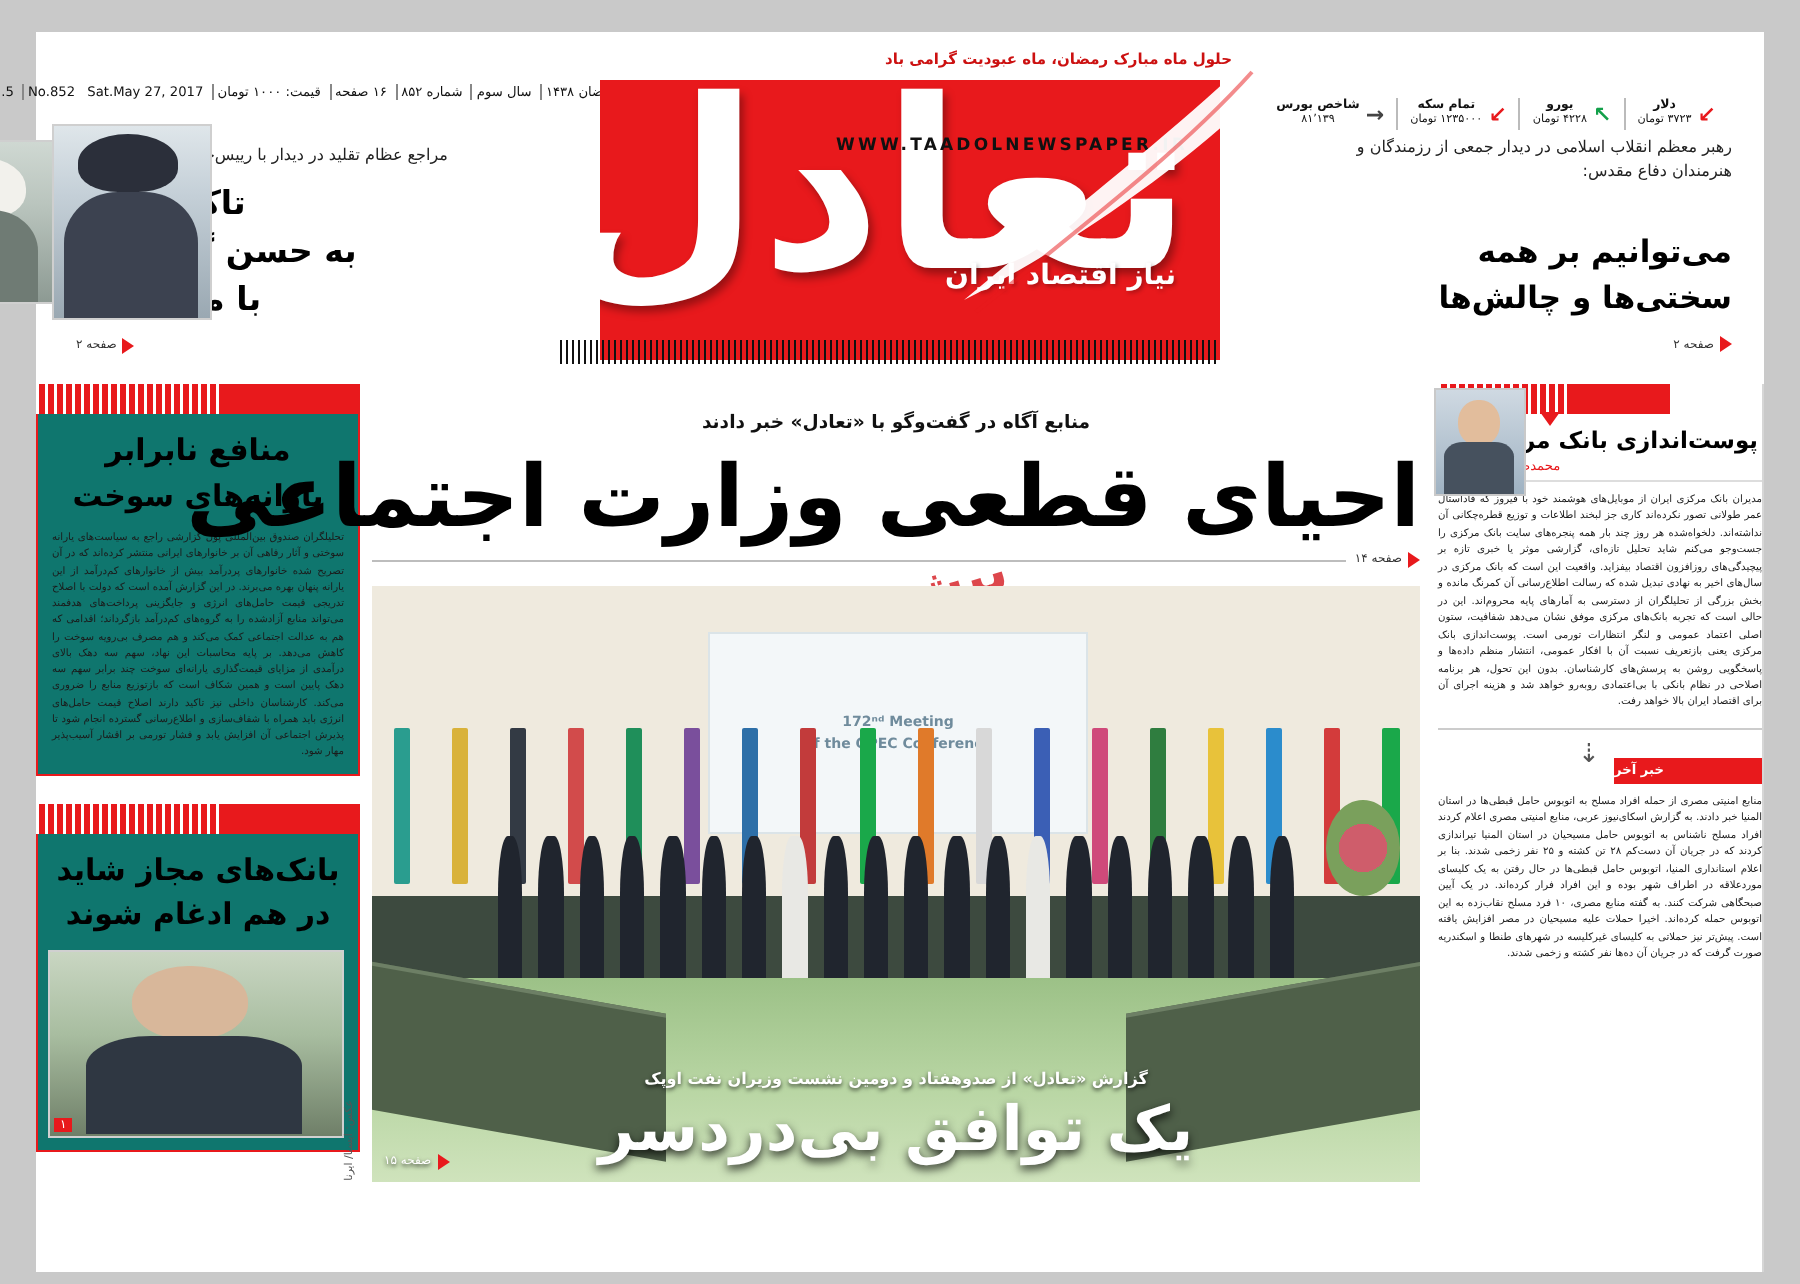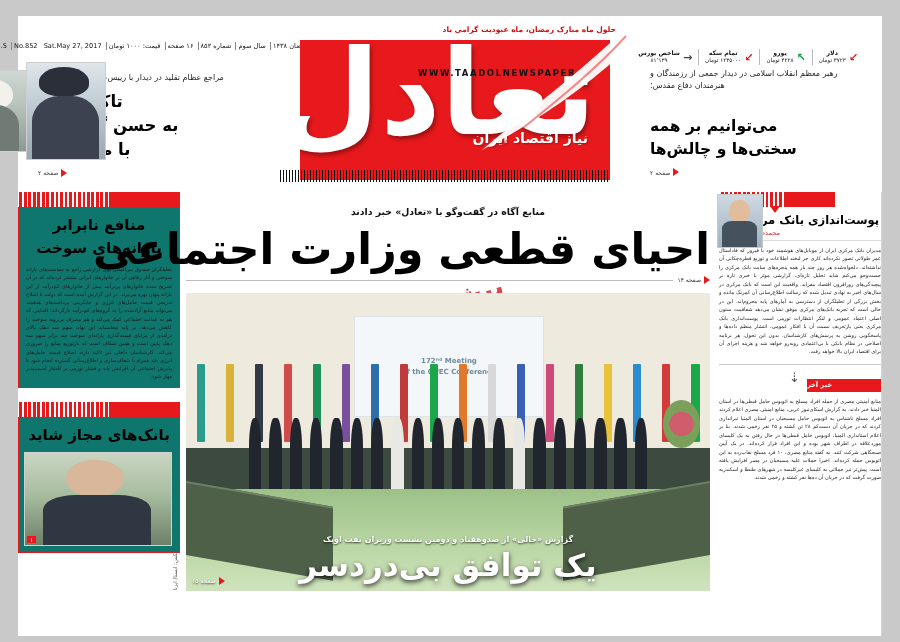--- a/index.html
+++ b/index.html
@@ -86,21 +86,21 @@
   .m-left .hl{
     font-size:16.5px;font-weight:bold;color:#000;line-height:1.45;
     margin-top:6px;text-align:left;
   }
   .m-left .photo{
     position:absolute;right:228px;top:-2px;width:80px;height:80px;
     border:1px solid #cfcfcf;overflow:hidden;
   }
   
   .m-right{
-    position:absolute;right:16px;top:52px;width:216px;text-align:left;
+    position:absolute;right:16px;top:52px;width:216px;text-align:right;
   }
   .m-right .kicker{font-size:8px;color:#222;line-height:1.55;}
   .m-right .hl{
     font-size:15.5px;font-weight:bold;color:#000;line-height:1.5;margin-top:22px;
   }
   .leader-photo{
     position:absolute;left:8px;top:46px;width:78px;height:96px;
     border:1px solid #cfcfcf;overflow:hidden;
   }
   .page-ref{
@@ -503,20 +503,21 @@
 
       <div style="position:relative;margin-top:14px;">
         <div class="flag">
           <div class="teeth"></div>
           <span class="ftxt">خبر</span>
           <span class="farrow">←</span>
         </div>
         <div class="boxed">
           <div class="box-hl">
             <div>بانک‌های مجاز شاید</div>
+            <div>در هم ادغام شوند</div>
           </div>
           <div class="thumb">
             <div class="ph-banker"></div>
             <div style="position:absolute;left:2px;bottom:2px;background:#e8191c;color:#fff;font-size:6px;padding:0 3px;">۱</div>
           </div>
         </div>
       </div>
     </div>
 
     <div class="col-center">
@@ -585,21 +586,21 @@
             <div class="person"></div>
                 <div class="person"></div>
           </div>
           <div class="carpet"></div>
           <div class="deskL"></div>
           <div class="deskR"></div>
           <div class="plant"></div>
         </div>
 
         <div class="p-cap">
-          <div class="kk">گزارش «حالی» از صدوهفتاد و دومین نشست وزیران نفت اوپک</div>
+          <div class="kk">گزارش «تعادل» از صدوهفتاد و دومین نشست وزیران نفت اوپک</div>
           <div class="hh">یک توافق بی‌دردسر</div>
         </div>
         <div class="p-pg">
           <span class="tri tri-r"></span>
           <span>صفحه ۱۵</span>
         </div>
       </div>
       <div class="photo-credit">عکس: ایسنا/ ایرنا</div>
     </div>
 

